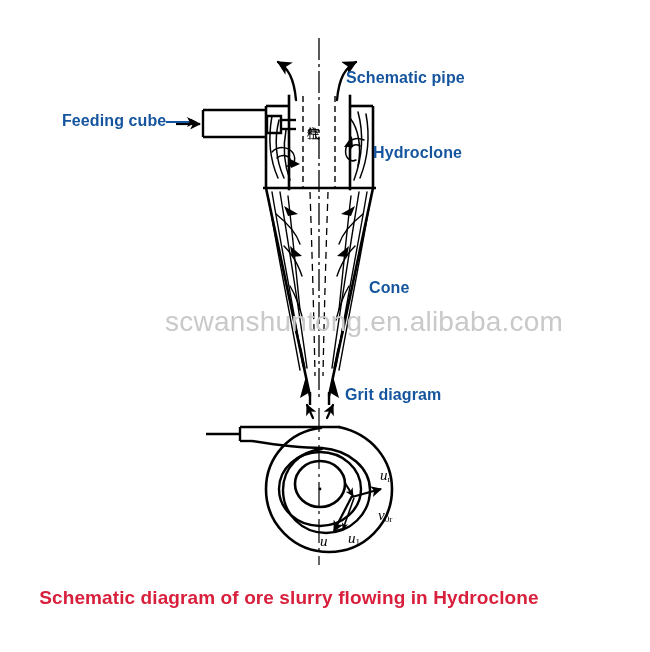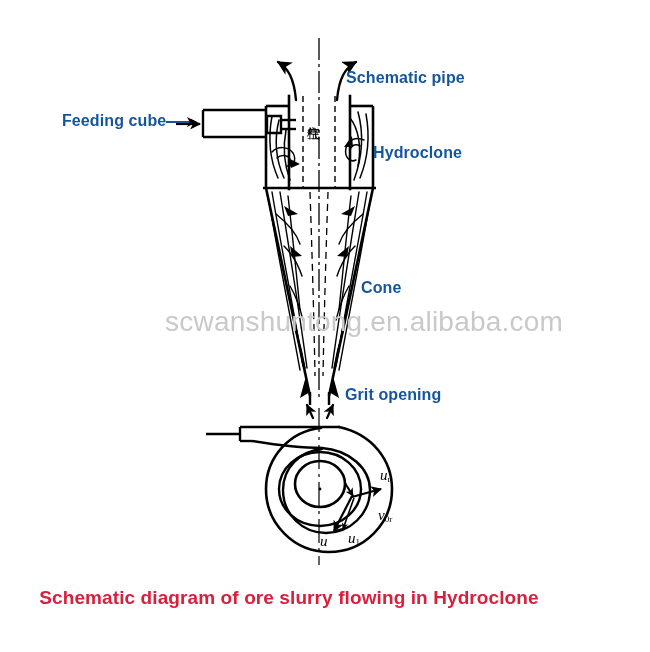--- a/index.html
+++ b/index.html
@@ -39,21 +39,21 @@
     color: #15559e;
     font-family: "Liberation Sans", sans-serif;
     font-weight: bold;
     font-size: 16px;
     letter-spacing: 0.1px;
     white-space: nowrap;
     line-height: 1;
   }
   #label-overflow-pipe { left: 346px; top: 70px; }
   #label-cyclinder     { left: 373px; top: 145px; }
-  #label-cone          { left: 361px; top: 280px; text-align: right; }
+  #label-cone          { left: 369px; top: 280px; text-align: right; }
   #label-grit-opening  { left: 345px; top: 387px; }
   #label-feeding-cube  { left: 46px;  top: 113px; margin-left: 16px; }
 
   
   .vector-label {
     position: absolute;
     color: #000000;
     font-family: "Liberation Serif", serif;
     font-style: italic;
     font-size: 15px;
@@ -318,21 +318,21 @@
       <path d="M 166 122 L 196 122" marker-end="url(#arrowSmall)"></path>
     </g>
   </svg>
 
   <div class="callout-label" id="label-overflow-pipe">Schematic pipe</div>
 
   <div class="callout-label" id="label-cyclinder">Hydroclone</div>
 
   <div class="callout-label" id="label-cone">Cone</div>
 
-  <div class="callout-label" id="label-grit-opening">Grit opening</div>
+  <div class="callout-label" id="label-grit-opening">Grit diagram</div>
 
   <div class="callout-label" id="label-feeding-cube">Feeding cube</div>
 
   <div id="air-column-annotation">空气柱</div>
 
   <div class="vector-label" id="vector-ur"><span>u</span><sub>r</sub></div>
 
   <div class="vector-label" id="vector-v0r"><span>v</span><sub>0r</sub></div>
 
   <div class="vector-label" id="vector-u"><span>u</span><sub></sub></div>

